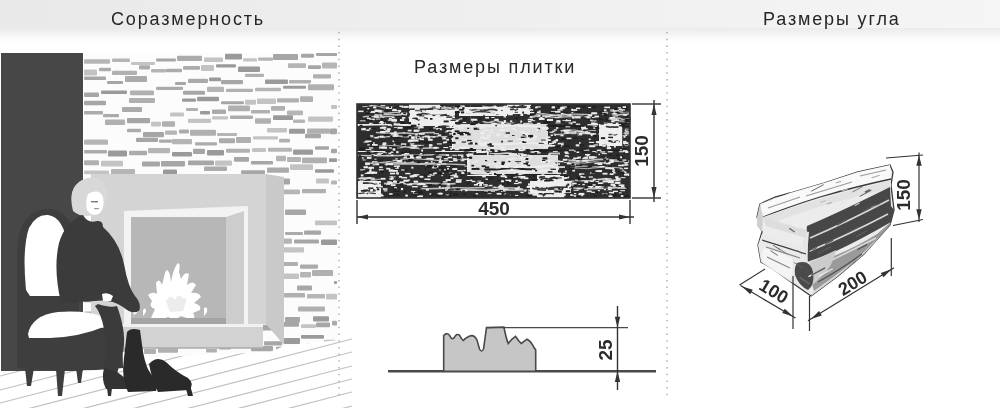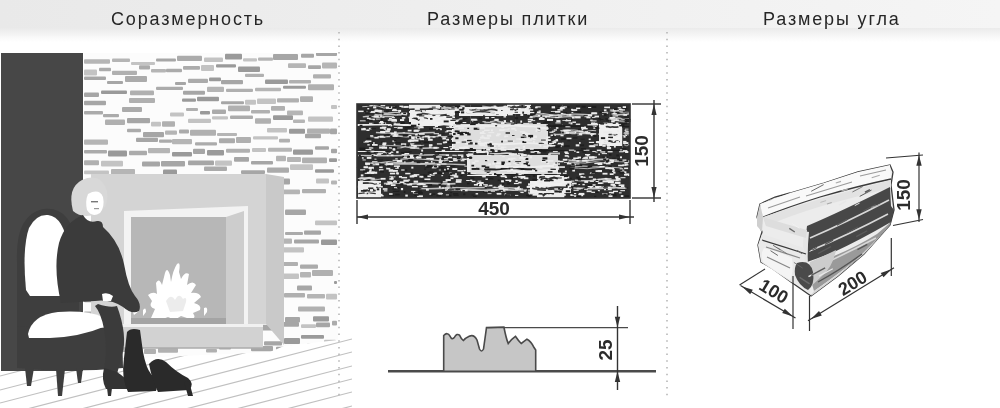--- a/index.html
+++ b/index.html
@@ -9,21 +9,21 @@
 </style>
 </head>
 <body>
 <div id="wrap">
 
 <div style="position:absolute;left:0;top:0;width:1000px;height:36px;background:linear-gradient(to right,#e9e9e9,#f5f5f5);"></div>
 <div style="position:absolute;left:0;top:28px;width:1000px;height:14px;background:linear-gradient(rgba(234,234,234,0.9),#ffffff);"></div>
 
 <div class="hdr" style="left:111px;">Соразмерность</div>
 
-<div class="hdr" style="left:427px;">Размеры плитки</div>
+<div class="hdr" style="left:414px;margin-top:48px;">Размеры плитки</div>
 
 <div class="hdr" style="left:763px;text-align:center;">Размеры угла</div>
 
 <svg width="1000" height="408" viewBox="0 0 1000 408" style="position:absolute;left:0;top:0;">
 <defs>
 <clipPath id="floorclip">
           <polygon points="0,371 84,371 91,360 270,352 284,346 338,340 352,334 352,408 0,408"></polygon>
         </clipPath>
 <clipPath id="blockclip">
           <path d="M760 204 L775 197 L790 193 L824 183 L858 172 L890 165 L893 172 L891 185 L894 210 L890 225 L864 254 L838 276 L811 296 L791 282 L773 269 L761 262 L758 245 L762 232 L757 217 Z"></path>

